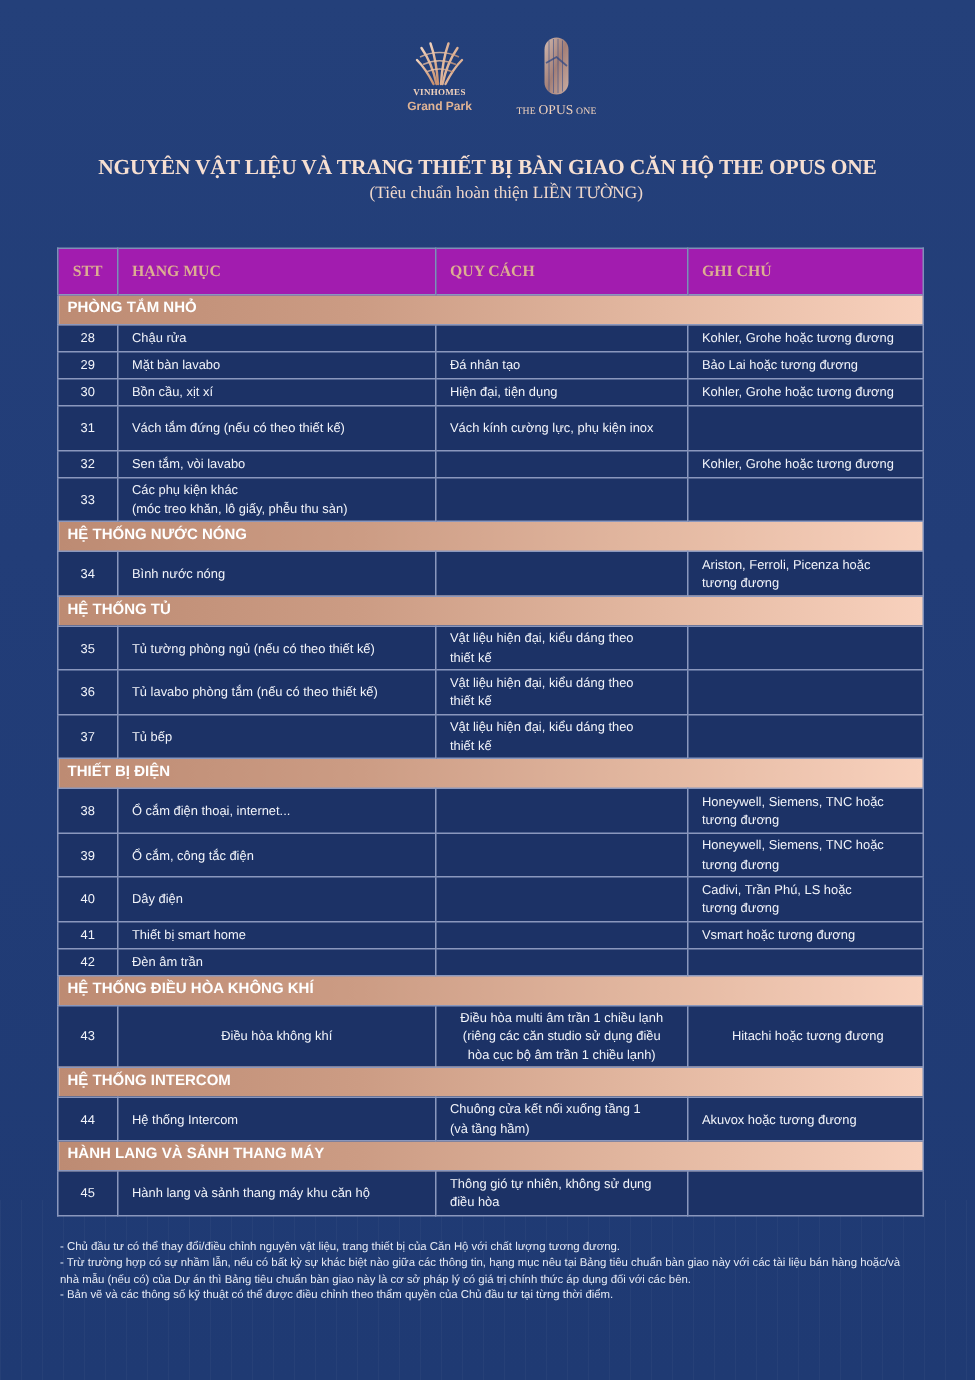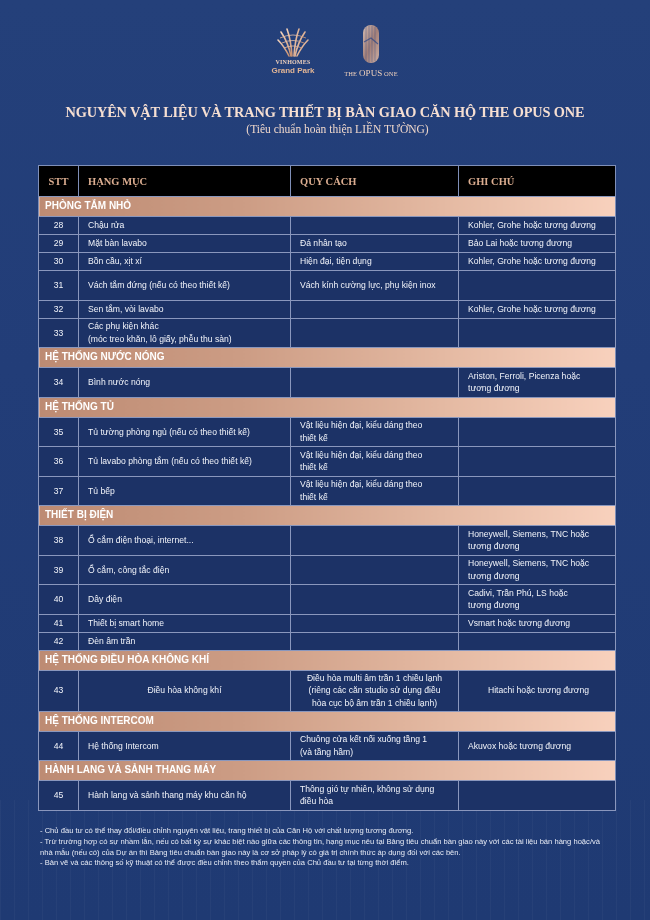--- a/index.html
+++ b/index.html
@@ -39,21 +39,21 @@
     table.spec {
       position: absolute; left: 38px; top: 165px; width: 577px;
       border-collapse: collapse; table-layout: fixed;
       border: 1px solid #7f8fb8;
     }
     table.spec col.c1 { width: 40px; }
     table.spec col.c2 { width: 212px; }
     table.spec col.c3 { width: 168px; }
     table.spec col.c4 { width: 157px; }
     table.spec th {
-      height: 31px; background: #000000;
+      height: 31px; background: #a21caf;
       font-family: "Liberation Serif", serif; font-weight: bold; font-size: 10.5px;
       color: #dcae91; text-align: left; padding-left: 9px;
       border: 1px solid #7f8fb8; border-bottom: none;
     }
     table.spec th.stt { text-align: center; padding-left: 0; }
     table.spec td {
       background: #1c3266; border: 1px solid #8a97bd;
       font-size: 8.6px; line-height: 12.5px; color: #f2f4fa;
       padding: 0 9px; vertical-align: middle;
     }

